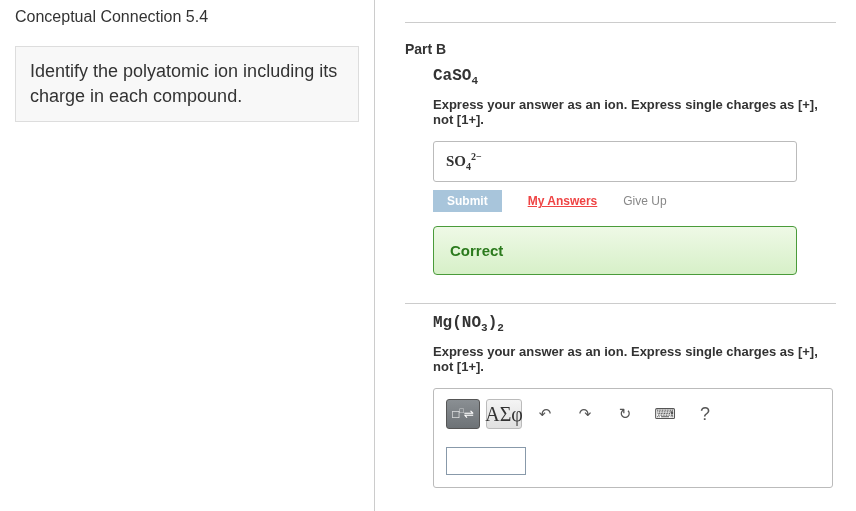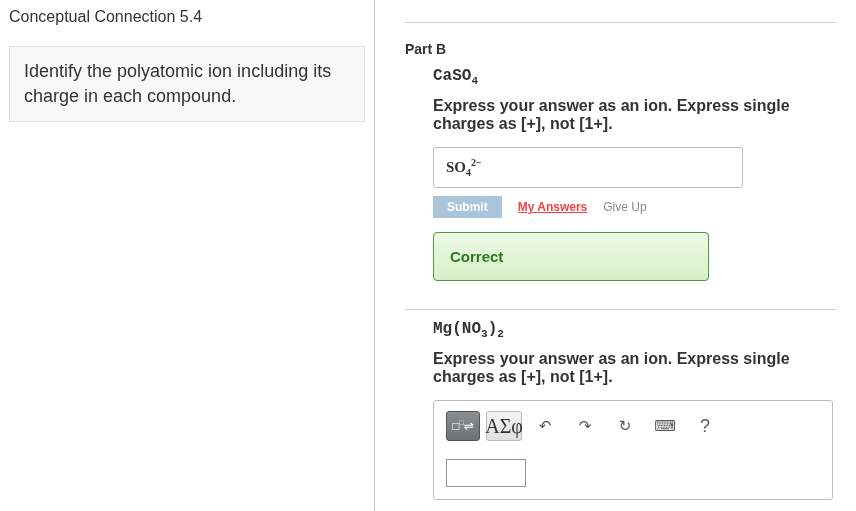--- a/index.html
+++ b/index.html
@@ -8,21 +8,21 @@
     font-size: 13px;
     color: #333;
     background: #fff;
     width: 856px;
     height: 511px;
     overflow: hidden;
     display: flex;
   }
   .left-col {
     width: 375px;
-    padding: 8px 9px;
+    padding: 8px 15px;
     border-right: 1px solid #ccc;
   }
   .left-title {
     font-size: 16px;
     color: #333;
     margin-bottom: 20px;
     font-weight: normal;
   }
   .prompt-box {
     border: 1px solid #ddd;
@@ -47,56 +47,56 @@
   }
   .part-body { padding-left: 28px; }
   .formula {
     font-family: Liberation Mono, monospace;
     font-size: 16px;
     font-weight: bold;
     margin-bottom: 10px;
   }
   .formula sub { font-size: 11px; }
   .instruction {
-    font-size: 16px;
+    font-size: 13px;
     font-weight: bold;
     margin-bottom: 14px;
   }
   .answer-display {
     border: 1px solid #bbb;
     border-radius: 3px;
     padding: 9px 12px;
-    width: 310px;
+    width: 364px;
     font-family: "Times New Roman", serif;
     font-weight: bold;
     font-size: 15px;
     margin-bottom: 8px;
     background:#fff;
   }
   .answer-display sub { font-size: 10px; }
   .answer-display sup { font-size: 10px; }
-  .btn-row { margin-bottom: 14px; display:flex; align-items:center; gap:2px;}
+  .btn-row { margin-bottom: 14px; display:flex; align-items:center; gap:12px;}
   .btn {
     display: inline-block;
     padding: 4px 14px;
     font-size: 12px;
     font-weight: bold;
     color: #fff;
     border: none;
     cursor: pointer;
   }
   .btn.submit-disabled { background: #a8c5db; cursor: default; }
   .link-row-item {
     font-size: 12px;
     margin-left: 14px;
   }
   .link-active { color: #ef4444; text-decoration: underline; font-weight:bold; cursor:pointer;}
   .link-inactive { color: #888; text-align: right; }
   .feedback-correct {
-    width: 276px;
+    width: 364px;
     border: 1px solid #4a9b3a;
     border-radius: 4px;
     background: linear-gradient(#eef9e6, #d7f0c8);
     color: #2b7a1d;
     font-weight: bold;
     font-size: 15px;
     padding: 15px 16px;
     margin-bottom: 28px;
   }
   .editor-box {

